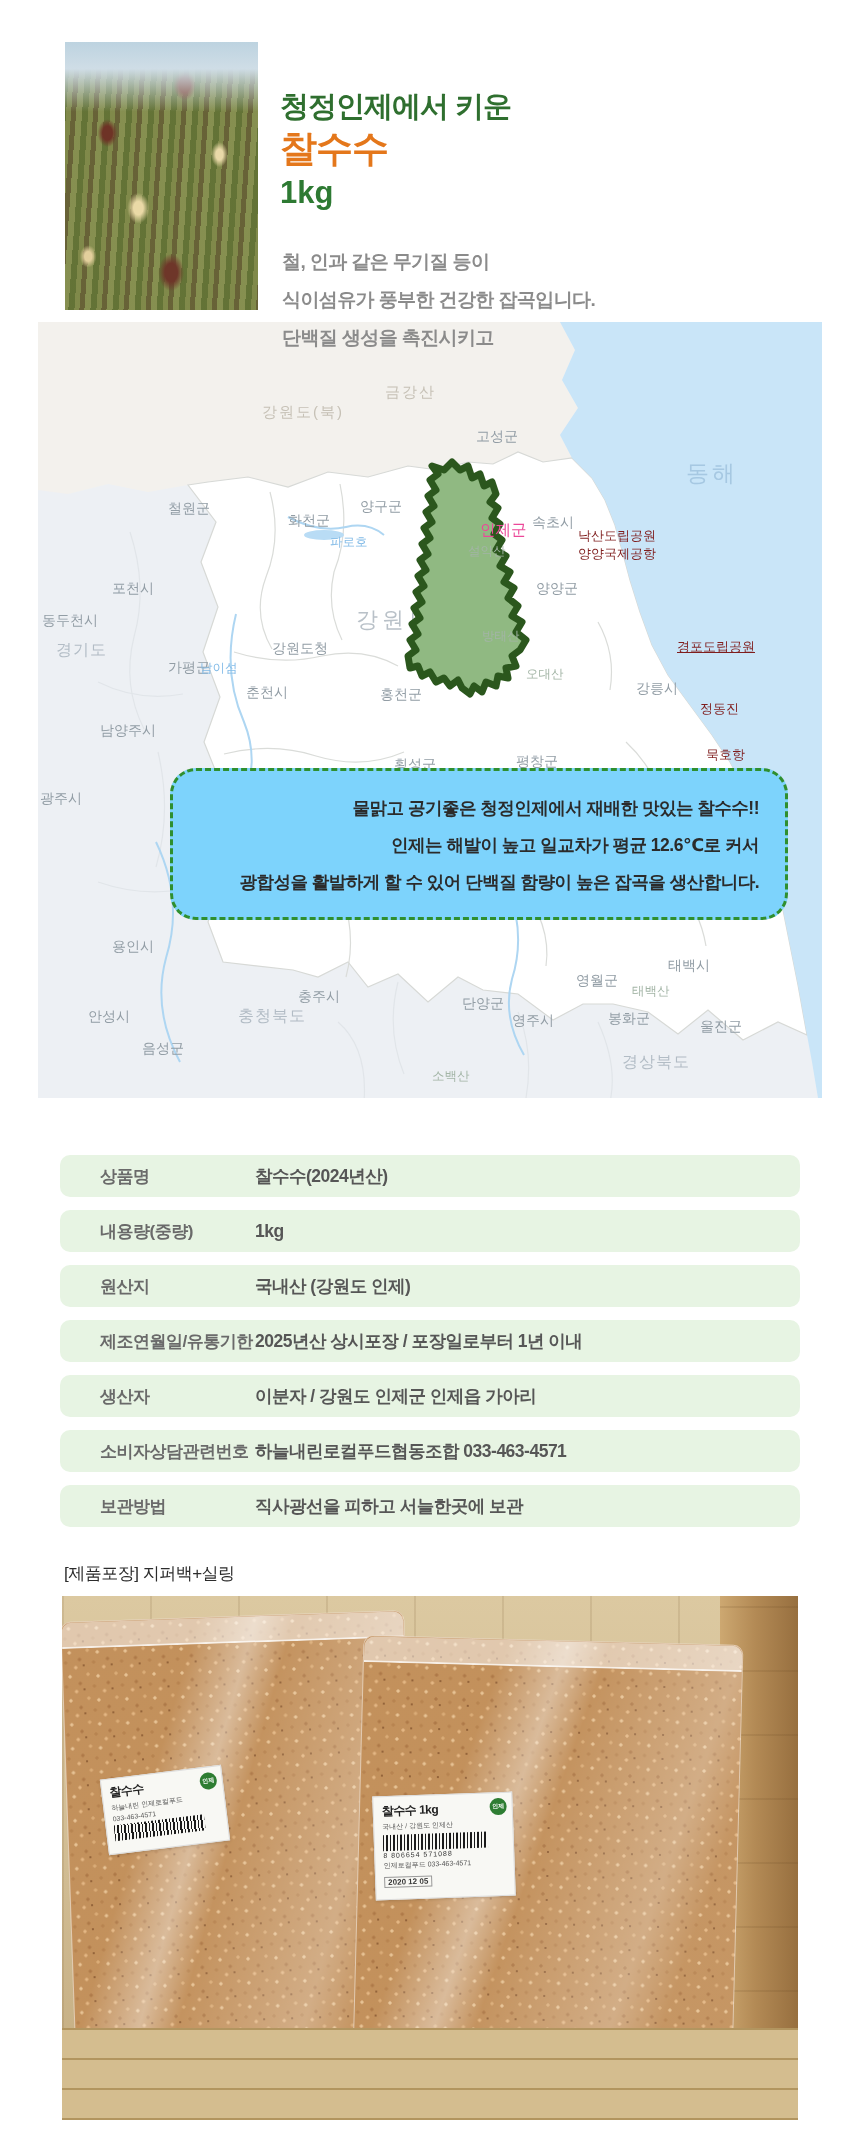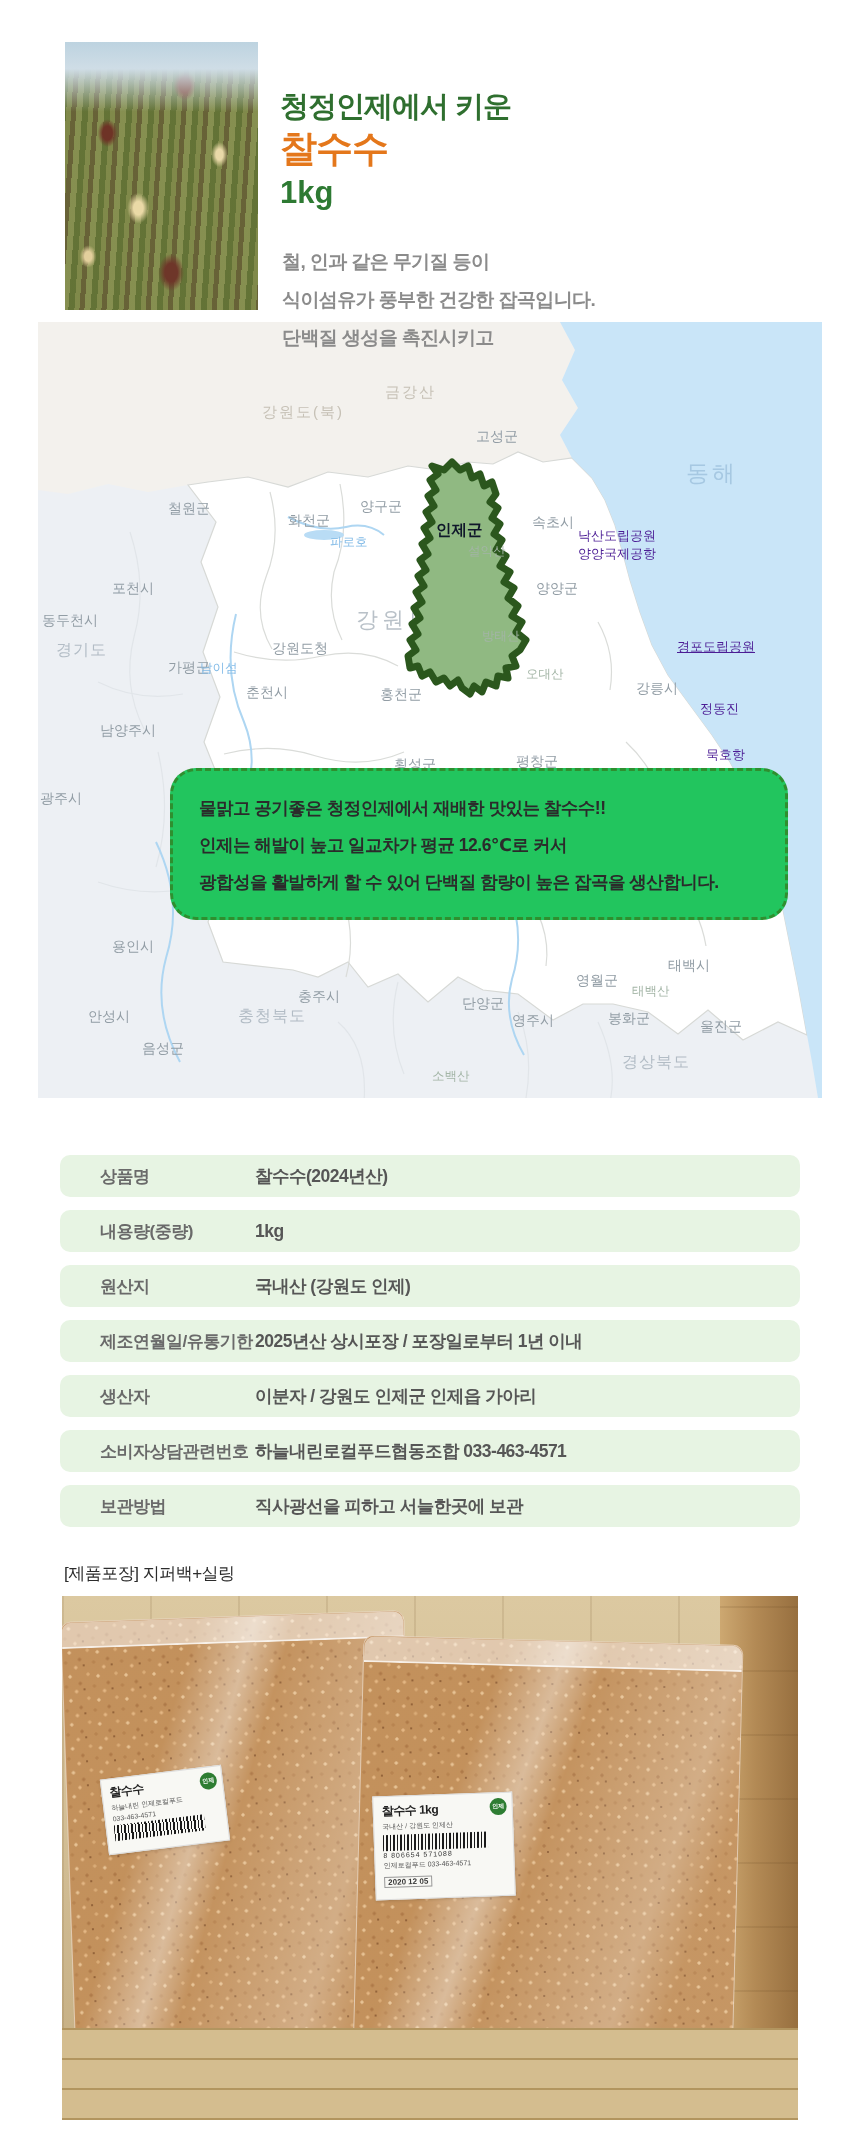--- a/index.html
+++ b/index.html
@@ -24,32 +24,32 @@
   .t3{font-size:31px;font-weight:800;color:#2e7a33;margin-top:10px;}
   .hero-desc{position:absolute;left:282px;top:243px;z-index:6;font-size:19px;font-weight:600;
              color:#8b8b8b;letter-spacing:-0.6px;line-height:38px;white-space:nowrap;}
 
   
   .map-svg{position:absolute;left:38px;top:322px;z-index:1;}
   .map-svg text{font-family:inherit;}
   .map-labels{position:absolute;left:0;top:0;width:860px;height:1100px;z-index:2;pointer-events:none;}
   .mlabel{position:absolute;white-space:nowrap;font-weight:500;}
   .mlabel.town{font-size:14px;color:#929da5;}
-  .mlabel.town-sm{font-size:13px;color:#4c1d95;}
+  .mlabel.town-sm{font-size:13px;color:#7f1d1d;}
   .mlabel.region{font-size:16px;color:#b2bcc5;letter-spacing:1px;}
   .mlabel.nk{font-size:15px;color:#c6c1b6;letter-spacing:2px;}
   .mlabel.sea{font-size:23px;color:#a6c8e2;letter-spacing:3px;}
   .mlabel.mountain{font-size:12.5px;color:#a3b5a6;}
   .mlabel.water{font-size:12.5px;color:#83bbe7;}
-  .mlabel.highlight{font-size:15.5px;color:#0f172a;font-weight:700;}
+  .mlabel.highlight{font-size:15.5px;color:#ec4899;font-weight:400;margin-left:44px;}
 
   
   .bubble{position:absolute;left:170px;top:768px;width:618px;height:152px;z-index:4;
-          background:#22c55e;border:3px dashed #2f8f2f;border-radius:26px;box-sizing:border-box;
-          padding:19px 26px;}
+          background:#7dd3fc;border:3px dashed #2f8f2f;border-radius:26px;box-sizing:border-box;
+          padding:19px 26px;text-align:right;}
   .bubble div{font-size:17.5px;font-weight:600;color:#2b2b2b;letter-spacing:-0.5px;
               line-height:37px;white-space:nowrap;}
 
   
   .info-table{position:absolute;left:60px;top:1155px;width:740px;display:flex;
               flex-direction:column;gap:13px;z-index:5;}
   .info-row{height:42px;background:#e7f4e3;border-radius:10px;display:flex;align-items:center;}
   .info-label{width:155px;padding-left:40px;font-size:17px;font-weight:700;color:#6a6a6a;
               letter-spacing:-0.5px;flex-shrink:0;}
   .info-value{font-size:17.5px;font-weight:600;color:#565656;letter-spacing:-0.5px;}

